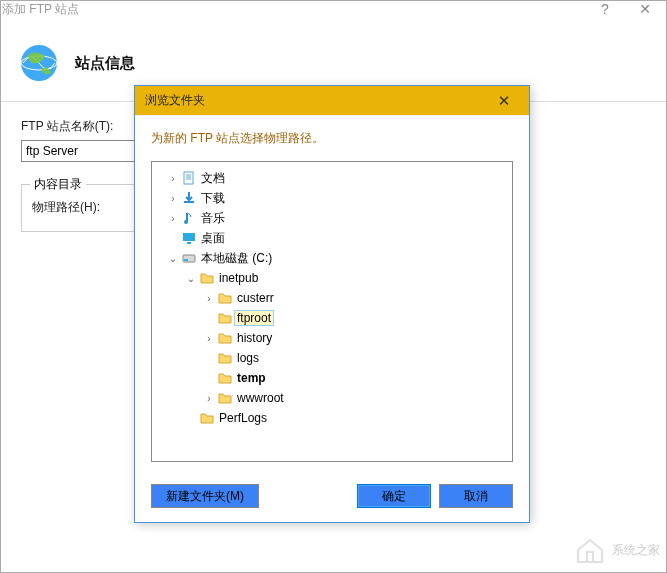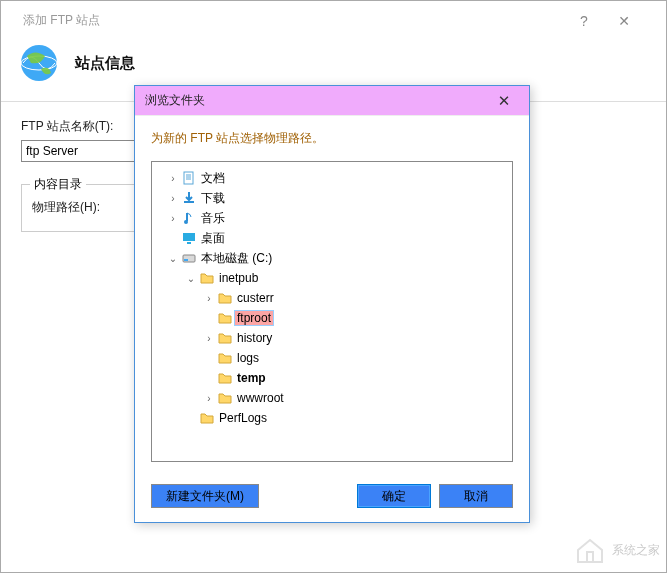--- a/index.html
+++ b/index.html
@@ -1,45 +1,45 @@
 <!DOCTYPE html>
 <html><head>
 <meta charset="utf-8">
 <style>
 * { box-sizing: border-box; margin: 0; padding: 0; font-family: "Microsoft YaHei", "Segoe UI", sans-serif; font-size: 12px; }
 body { background: #fff; width: 667px; height: 573px; overflow: hidden; position: relative; }
 
 .main-window { width: 667px; height: 573px; border: 1px solid #aaa; background: #fff; position: relative; }
-.main-titlebar { height: 28px; display: flex; align-items: flex-end; padding: 0 22px; background: #fff; color: #999; }
+.main-titlebar { height: 28px; display: flex; align-items: flex-start; padding: 0 1px; background: #fff; color: #999; }
 .main-titlebar .title { flex: 1; }
 .main-titlebar .btn { width: 40px; text-align: center; font-size: 14px; color: #888; }
 
 .header-area { padding: 12px 16px 16px 16px; display: flex; align-items: center; gap: 14px; border-bottom: 1px solid #ddd; }
 .header-area .globe { width: 44px; height: 44px; }
 .header-area .heading { font-size: 15px; font-weight: bold; color: #111; }
 
 .form-area { padding: 16px 20px; }
 .form-label { margin-bottom: 5px; color: #222; }
 .input { width: 140px; height: 22px; border: 1px solid #888; padding: 2px 4px; background: #fff; }
 .fieldset { border: 1px solid #ccc; padding: 14px 10px 10px 10px; margin-top: 22px; width: 130px; position: relative; }
 .fieldset .legend { position: absolute; top: -9px; left: 8px; background: #fff; padding: 0 4px; }
 
 .dialog { position: absolute; left: 133px; top: 84px; width: 396px; height: 438px; background: #fff; border: 1px solid #4a90d9; box-shadow: 2px 2px 10px rgba(0,0,0,0.2); display: flex; flex-direction: column; }
-.dialog-titlebar { height: 30px; display: flex; align-items: center; padding: 0 10px; background: #f0abfc; border-bottom: 1px solid #eee; }
+.dialog-titlebar { height: 30px; display: flex; align-items: center; padding: 0 10px; background: #eab308; border-bottom: 1px solid #eee; }
 .dialog-titlebar .dtitle { flex: 1; font-size: 12px; color: #222; }
 .dialog-titlebar .close { width: 30px; text-align: center; font-size: 15px; color: #333; cursor: pointer; }
 .dialog-body { padding: 14px 16px 10px 16px; flex: 1; display: flex; flex-direction: column; }
 .dialog-body .prompt { margin-bottom: 14px; color: #a16207; }
 .tree-box { flex: 1; border: 1px solid #888; background: #fff; overflow: auto; padding: 6px 6px 6px 6px; }
 
 .tree-row { display: flex; align-items: center; height: 20px; white-space: nowrap; cursor: default; }
 .tree-row .exp { width: 14px; text-align: center; color: #666; font-size: 10px; }
 .tree-row .ico { width: 18px; display: inline-flex; justify-content: center; align-items: center; }
 .tree-row .lbl { padding: 1px 3px; }
-.tree-row.selected .lbl { background: #fca5a5; border: 1px solid #99cfff; padding: 0 2px; }
+.tree-row.selected .lbl { background: #fef9c3; border: 1px solid #99cfff; padding: 0 2px; }
 
 .dialog-buttons { padding: 12px 16px 14px 16px; display: flex; gap: 8px; justify-content: flex-end; }
 .btn-w { height: 24px; border: 1px solid #888; background: #3b82f6; padding: 0 14px; min-width: 74px; cursor: pointer; }
 .btn-w.left { margin-right: auto; min-width: 100px; }
 .btn-w.default { border: 1px solid #0078d7; box-shadow: inset 0 0 0 1px #4aa3ff; }
 
 .wizard-buttons { position: absolute; right: 18px; bottom: 14px; display: flex; gap: 6px; }
 .wizard-buttons .btn-w { min-width: 84px; color: #888; background: #efefef; }
 
 .watermark { position: absolute; right: 6px; bottom: 6px; opacity: 0.45; display: flex; align-items: center; gap: 6px; color: #888; font-size: 14px; pointer-events: none; }

